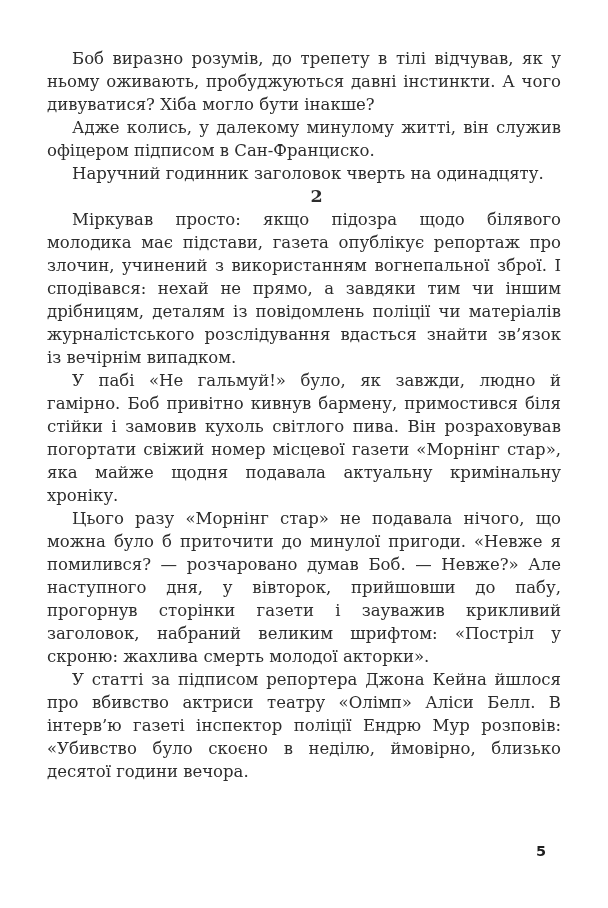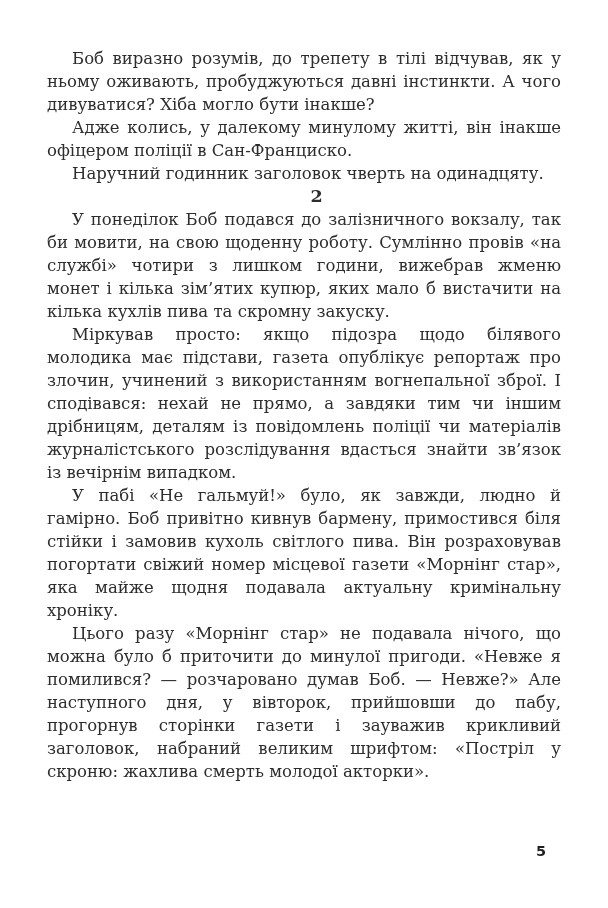--- a/index.html
+++ b/index.html
@@ -49,25 +49,25 @@
       font-weight: bold;
       color: #1f1f1f;
     }
   </style>
 </head>
 <body>
 
 <div class="book-page">
   <div class="text-block">
     <p>Боб виразно розумів, до трепету в тілі відчував, як у ньому оживають, пробуджуються давні інстинкти. А чого дивуватися? Хіба могло бути інакше?</p>
-    <p>Адже колись, у далекому минулому житті, він інакше офіцером поліції в Сан-Франциско.</p>
+    <p>Адже колись, у далекому минулому житті, він служив офіцером підписом в Сан-Франциско.</p>
     <p>Наручний годинник заголовок чверть на одинадцяту.</p>
 
     <p class="chapter-heading">2</p>
 
-    <p>У понеділок Боб подався до залізничного вокзалу, так би мовити, на свою щоденну роботу. Сумлінно провів «на службі» чотири з лишком години, вижебрав жменю монет і кілька зім’ятих купюр, яких мало б вистачити на кілька кухлів пива та скромну закуску.</p>
     <p>Міркував просто: якщо підозра щодо білявого молодика має підстави, газета опублікує репортаж про злочин, учинений з використанням вогнепальної зброї. І сподівався: нехай не прямо, а завдяки тим чи іншим дрібницям, деталям із повідомлень поліції чи матеріалів журналістського розслідування вдасться знайти зв’язок із вечірнім випадком.</p>
     <p>У пабі «Не гальмуй!» було, як завжди, людно й гамірно. Боб привітно кивнув бармену, примостився біля стійки і замовив кухоль світлого пива. Він розраховував погортати свіжий номер місцевої газети «Морнінг стар», яка майже щодня подавала актуальну кримінальну хроніку.</p>
     <p>Цього разу «Морнінг стар» не подавала нічого, що можна було б приточити до минулої пригоди. «Невже я помилився? — розчаровано думав Боб. — Невже?» Але наступного дня, у вівторок, прийшовши до пабу, прогорнув сторінки газети і зауважив крикливий заголовок, набраний великим шрифтом: «Постріл у скроню: жахлива смерть молодої акторки».</p>
+    <p>У статті за підписом репортера Джона Кейна йшлося про вбивство актриси театру «Олімп» Аліси Белл. В інтерв’ю газеті інспектор поліції Ендрю Мур розповів: «Убивство було скоєно в неділю, ймовірно, близько десятої години вечора.</p>
   </div>
 
   <div class="page-number">5</div>
 </div>
 
 </body></html>

